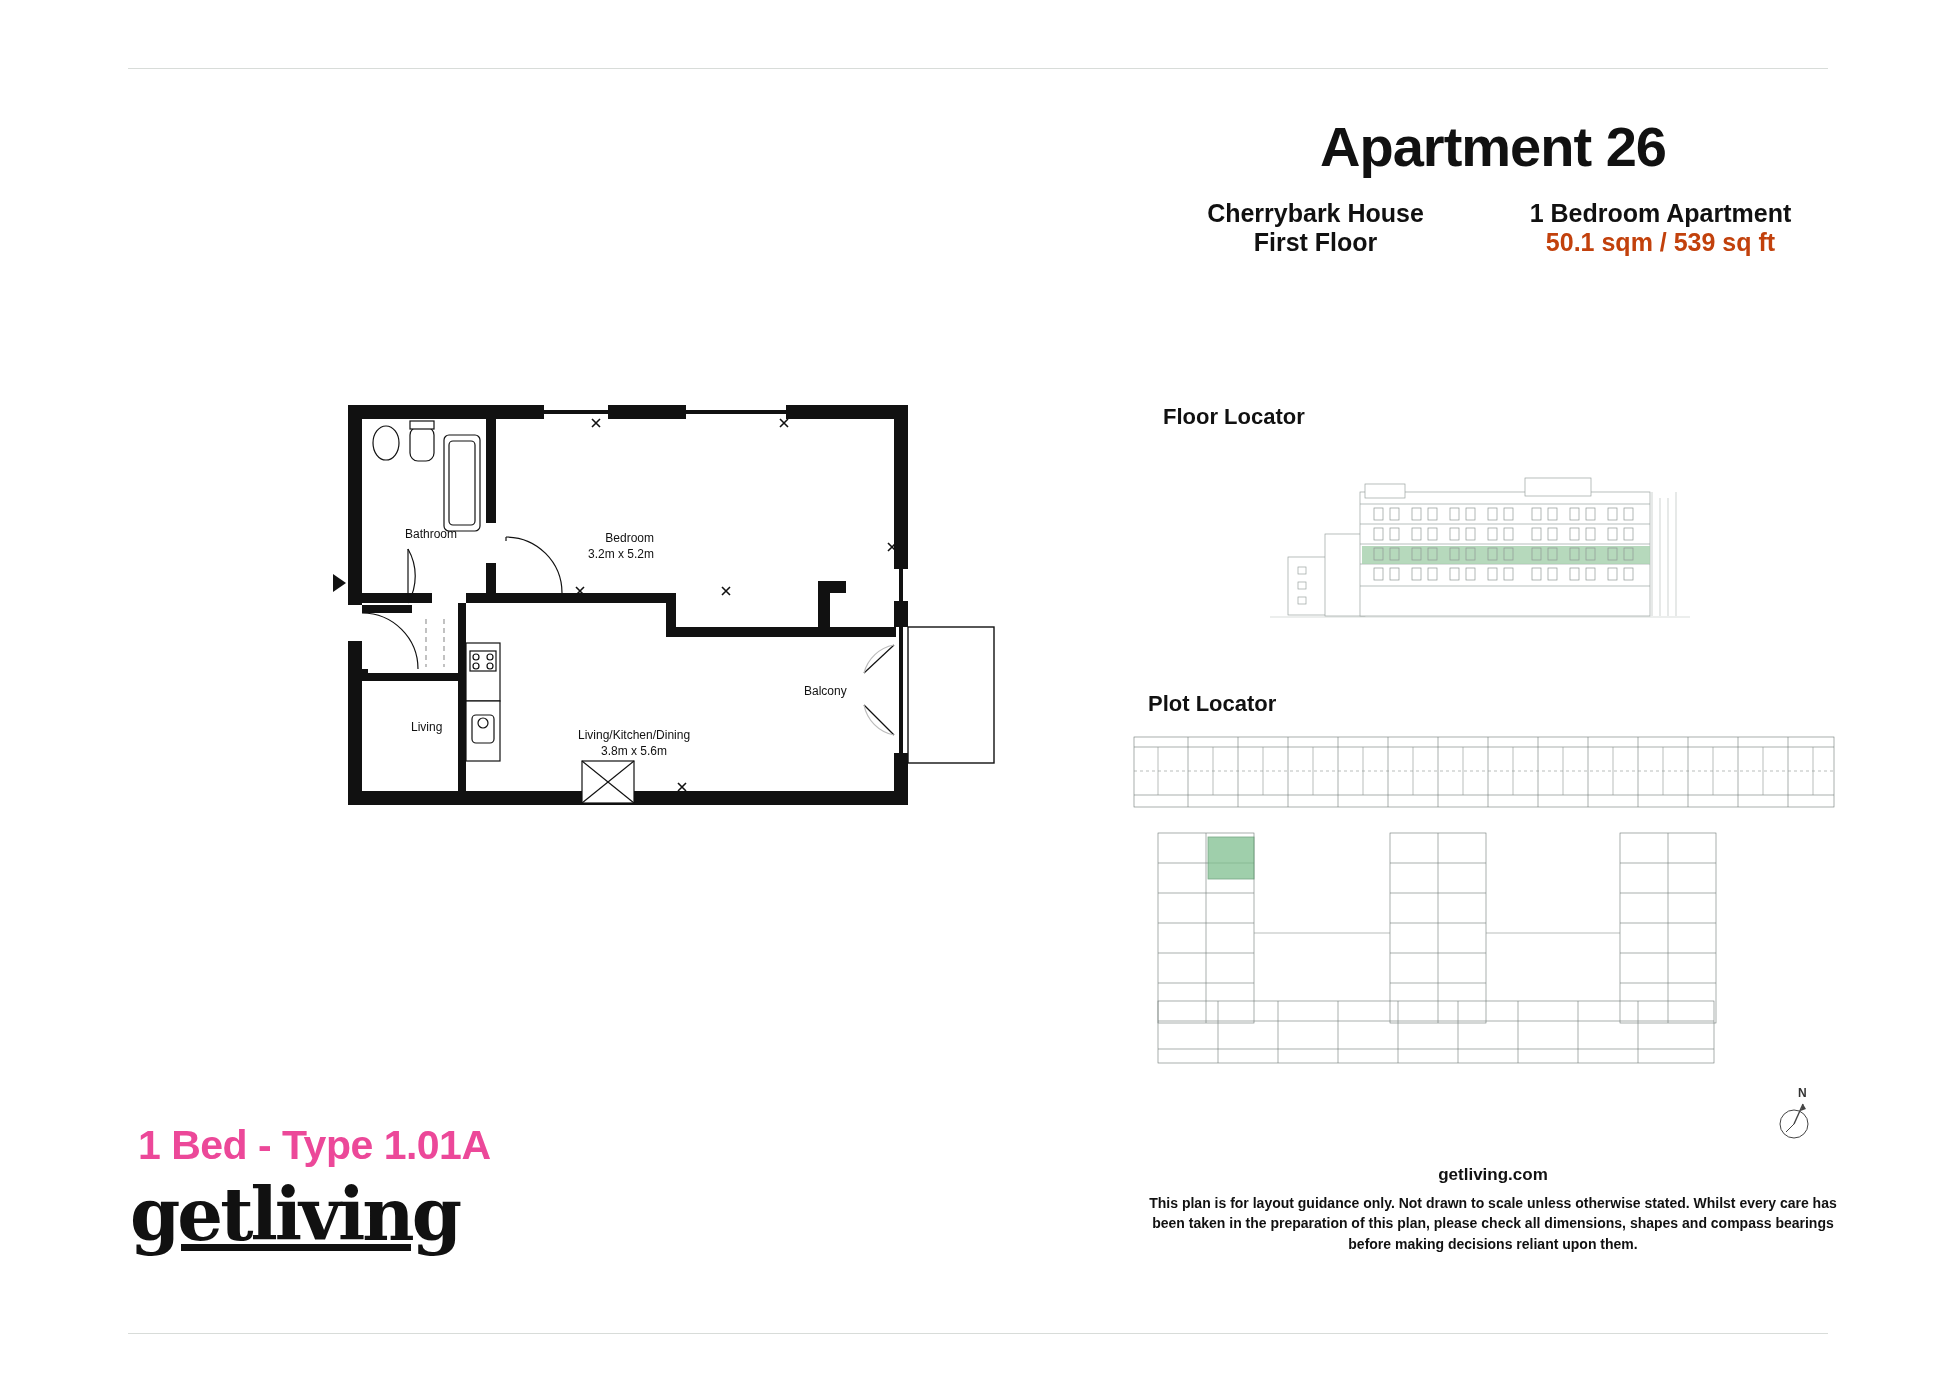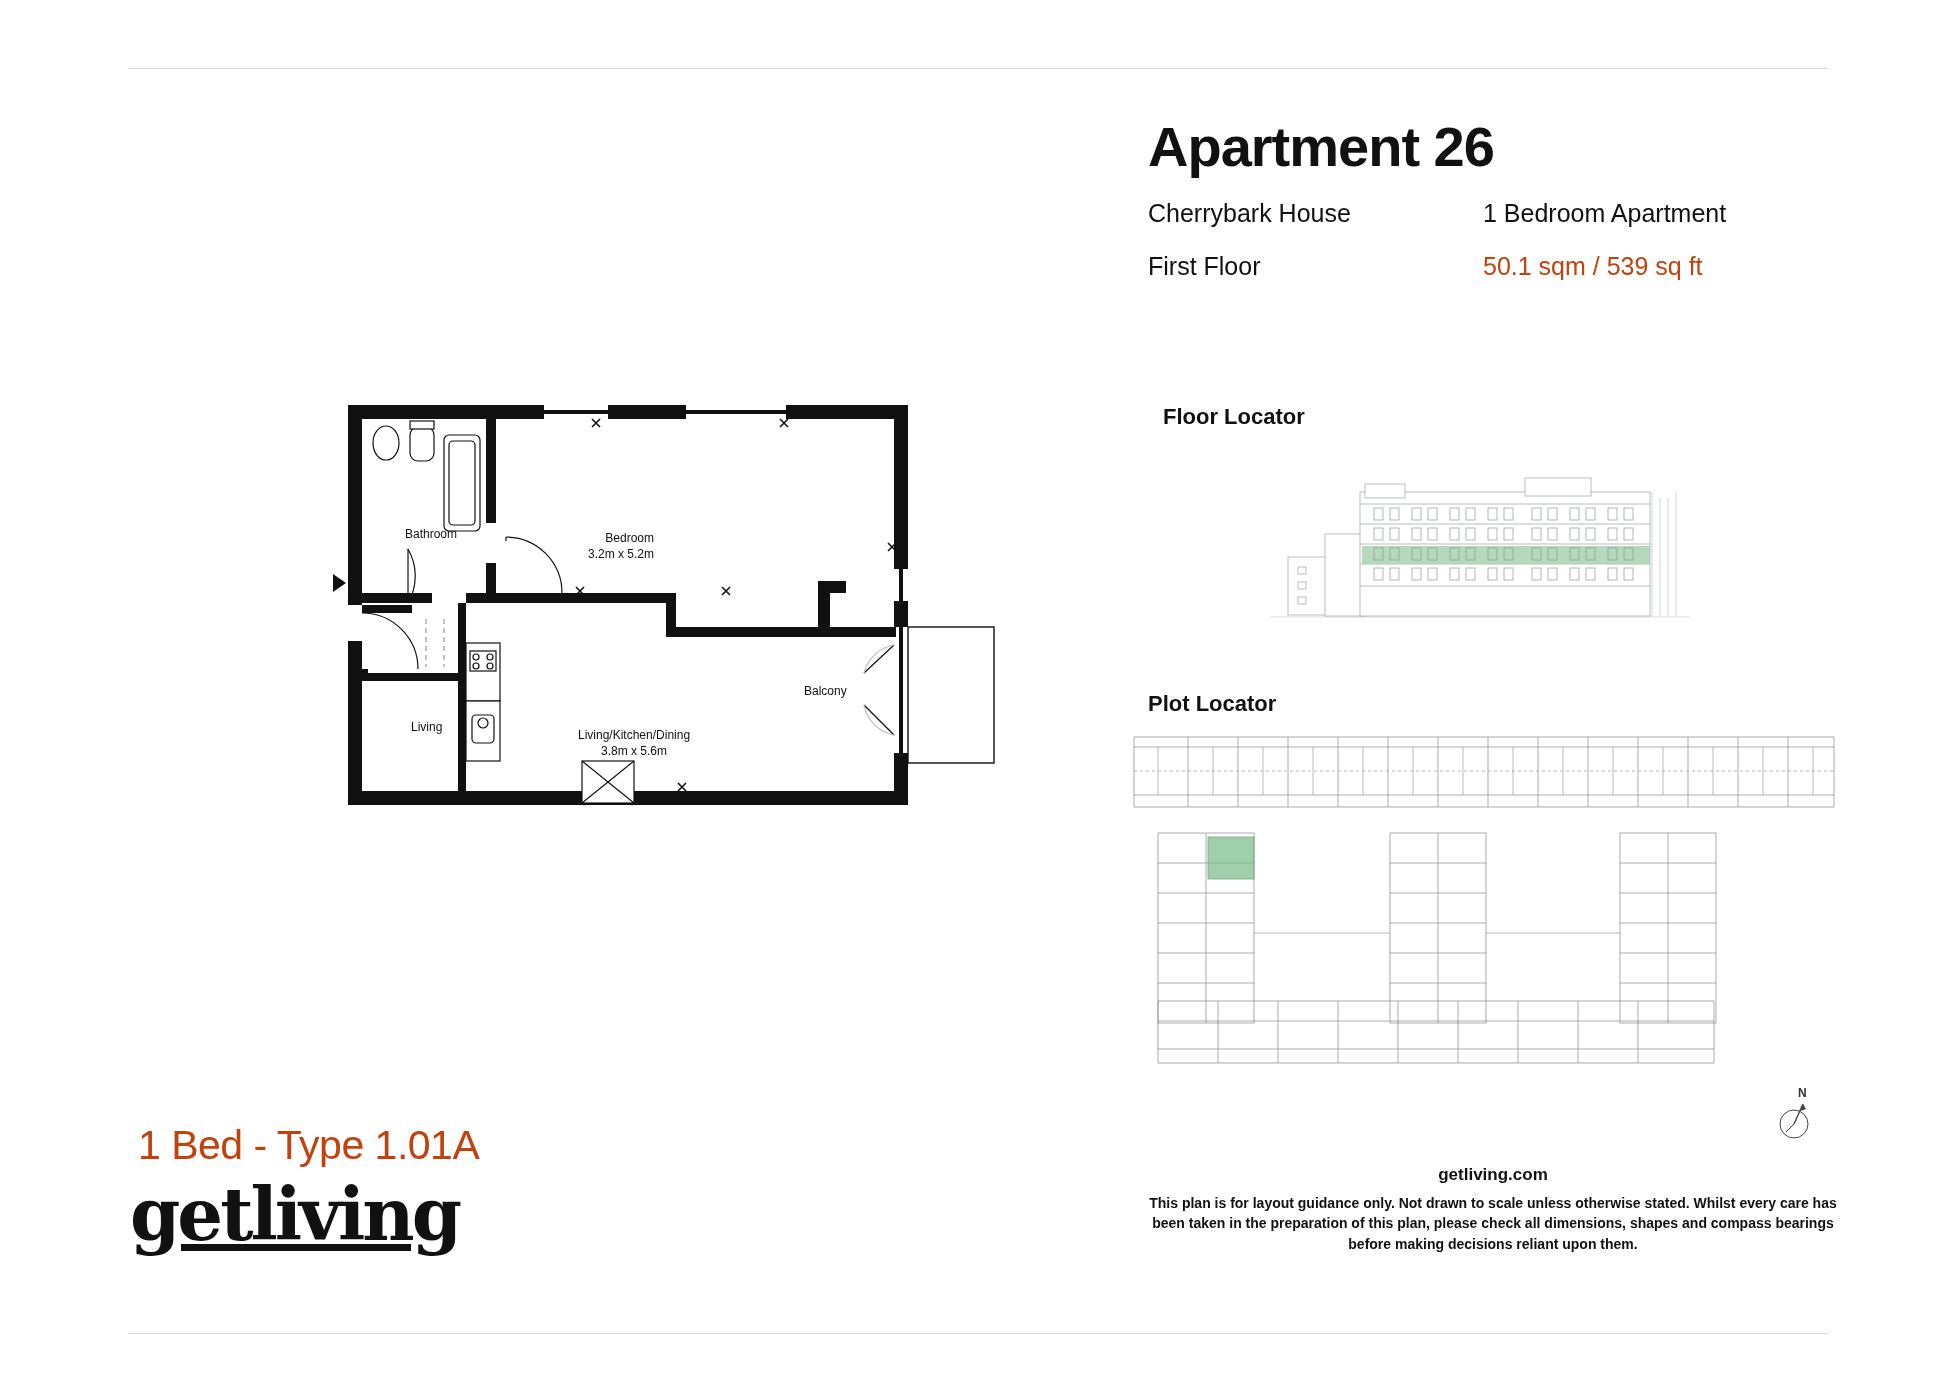--- a/index.html
+++ b/index.html
@@ -41,35 +41,36 @@
     height: 1px;
     background: #d8dcd9;
   }
 
   
   .right-col {
     position: absolute;
     left: 1148px;
     top: 118px;
     width: 690px;
+    text-align: center;
   }
   .apt-title {
     font-size: 56px;
     font-weight: bold;
     letter-spacing: -1px;
     line-height: 1.05;
     margin: 0 0 22px 0;
     color: #111;
   }
   .meta-grid {
     display: grid;
     grid-template-columns: 335px 1fr;
-    row-gap: 24px;
+    row-gap: 0;
     font-size: 25px;
-    font-weight: normal;
+    font-weight: bold;
     color: #111;
   }
   .meta-grid .green {
     color: #c2410c;
   }
 
   .section-head {
     font-size: 22px;
     font-weight: bold;
     color: #111;
@@ -128,22 +129,22 @@
     line-height: 1.45;
     color: #111;
   }
 
   
   .brand-type {
     position: absolute;
     left: 138px;
     top: 1122px;
     font-size: 41px;
-    font-weight: normal;
-    color: #c2410c;
+    font-weight: bold;
+    color: #ec4899;
     letter-spacing: -0.5px;
   }
   .brand-logo {
     position: absolute;
     left: 130px;
     top: 1172px;
     font-family: "DejaVu Serif", serif;
     font-size: 72px;
     font-weight: bold;
     letter-spacing: -3px;

